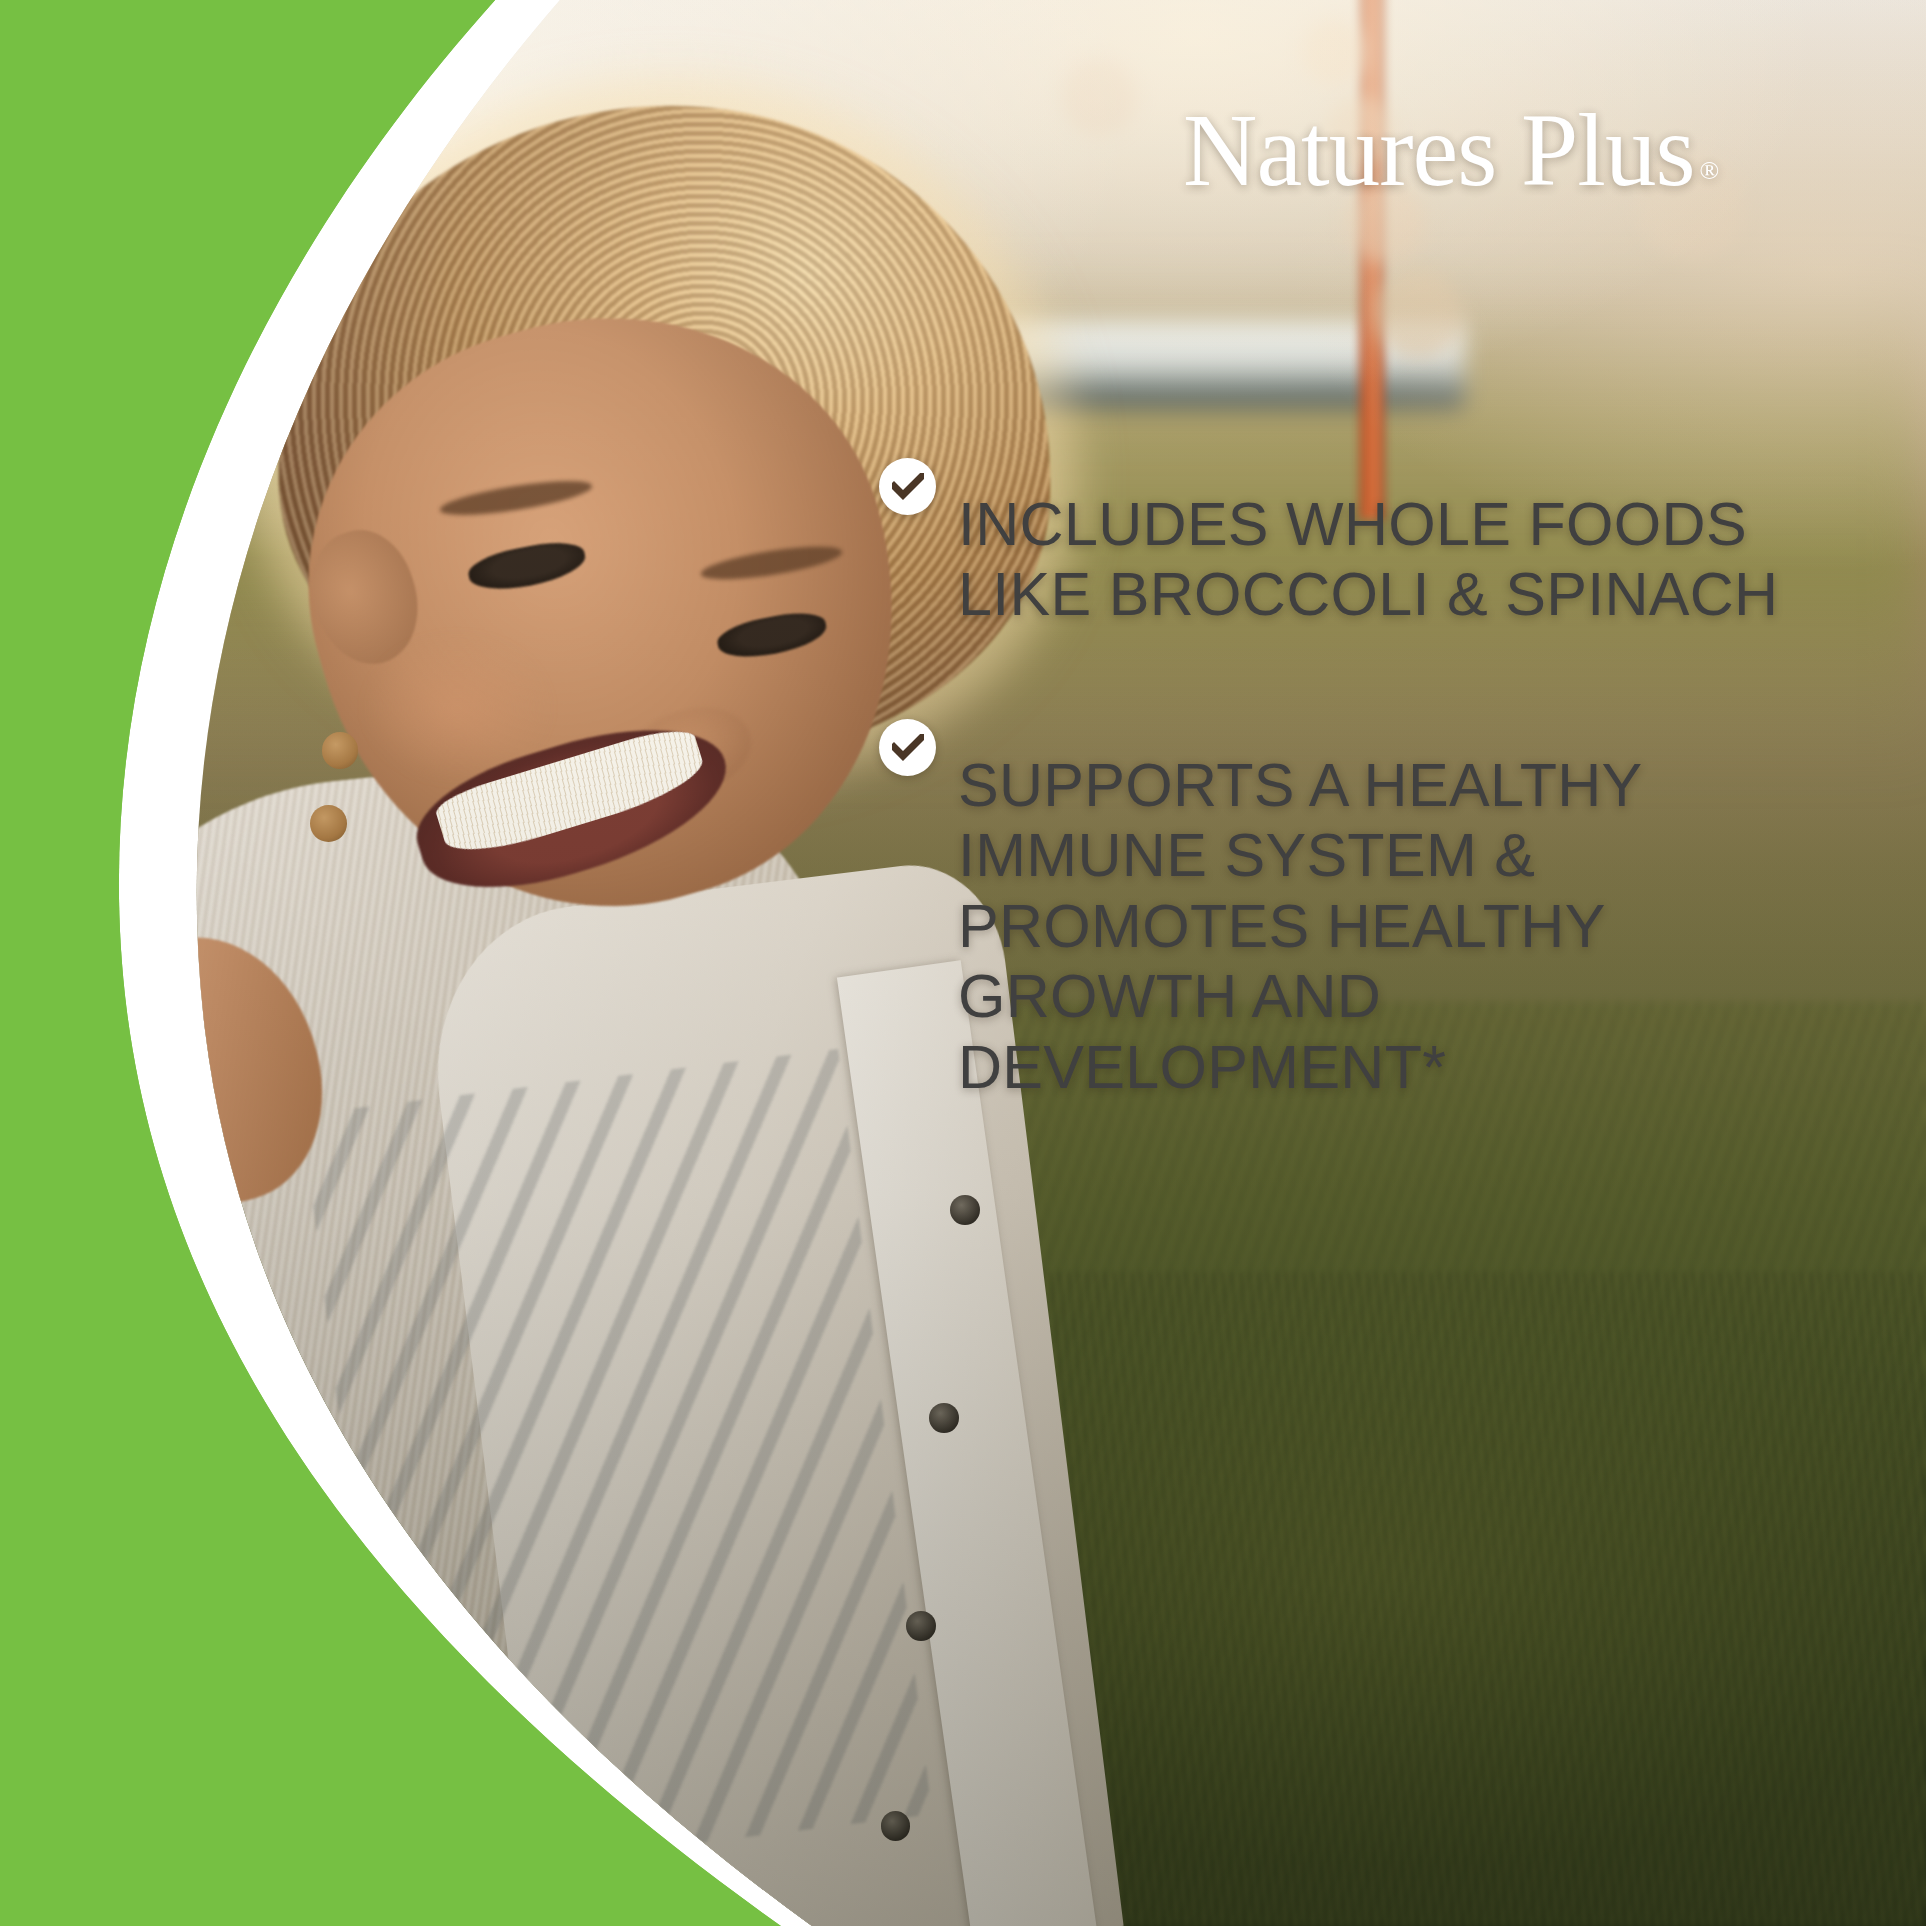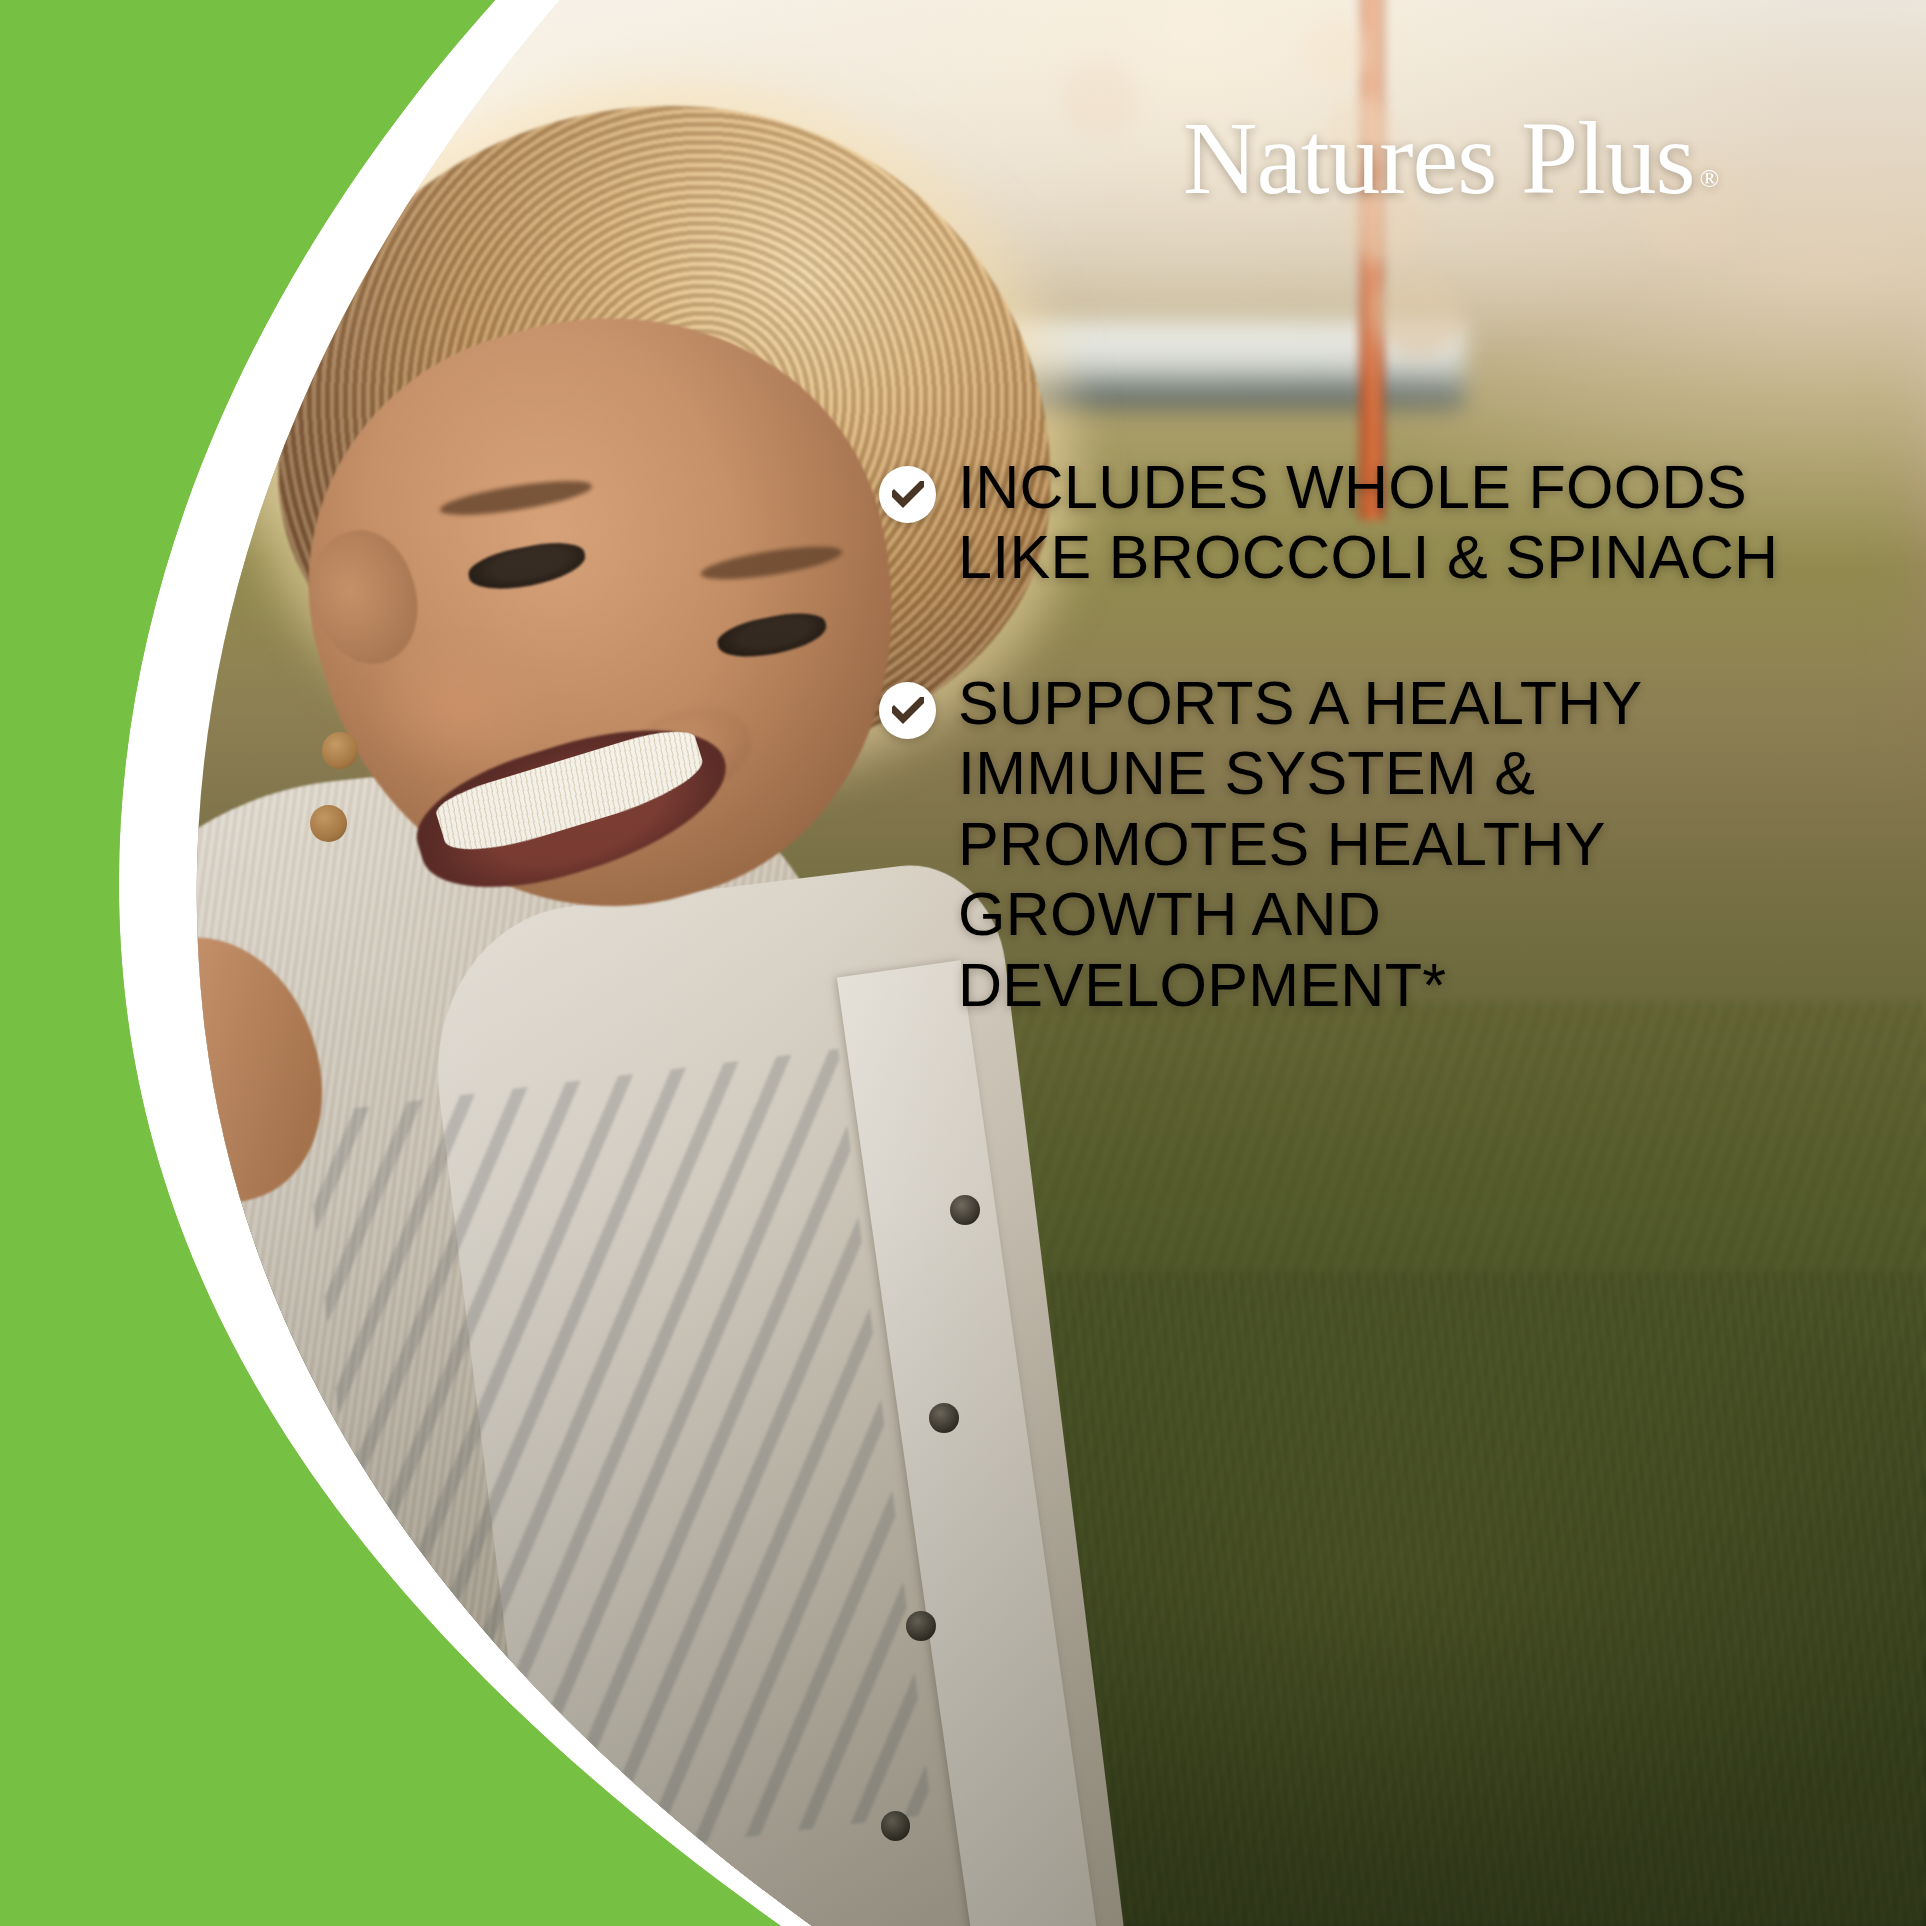--- a/index.html
+++ b/index.html
@@ -277,21 +277,21 @@
   
   .ph-grade {
     position: absolute; inset: 0;
     background:
       linear-gradient(to bottom, rgba(255,248,232,.16) 0%, rgba(255,238,206,.06) 26%, rgba(24,26,12,.10) 62%, rgba(14,18,8,.30) 100%);
     mix-blend-mode: normal;
   }
 
   
   .overlay {
-    position: absolute; left: 0; top: 16px;
+    position: absolute; left: 0; top: 8px;
     width: 1927px; height: 1428px;
     z-index: 5;
   }
 
   .brand {
     position: absolute;
     left: 1183px; top: 91px;
     display: flex; align-items: flex-start;
     color: #ffffff;
     text-shadow: 0 2px 10px rgba(40,28,16,.32);
@@ -329,28 +329,29 @@
     border-radius: 50%;
     background: #ffffff;
     position: relative;
     margin-top: 14px;
     margin-right: 22px;
     box-shadow: 0 2px 8px rgba(40,30,18,.28);
   }
   .check svg { position: absolute; left: 13px; top: 15px; }
 
   .btext {
-    color: #000000;
+    color: #404040;
     font-family: "Liberation Sans", sans-serif;
     font-size: 61px;
     line-height: 1.155;
     font-weight: 400;
     letter-spacing: 0.3px;
     text-shadow: 0 2px 9px rgba(38,26,14,.34);
     white-space: pre-line;
+    margin-top: 45px;
   }
 
   
   .green-panel {
     position: absolute; left: 0; top: 0;
     width: 1927px; height: 1927px;
     z-index: 4;
     pointer-events: none;
   }
 </style>

